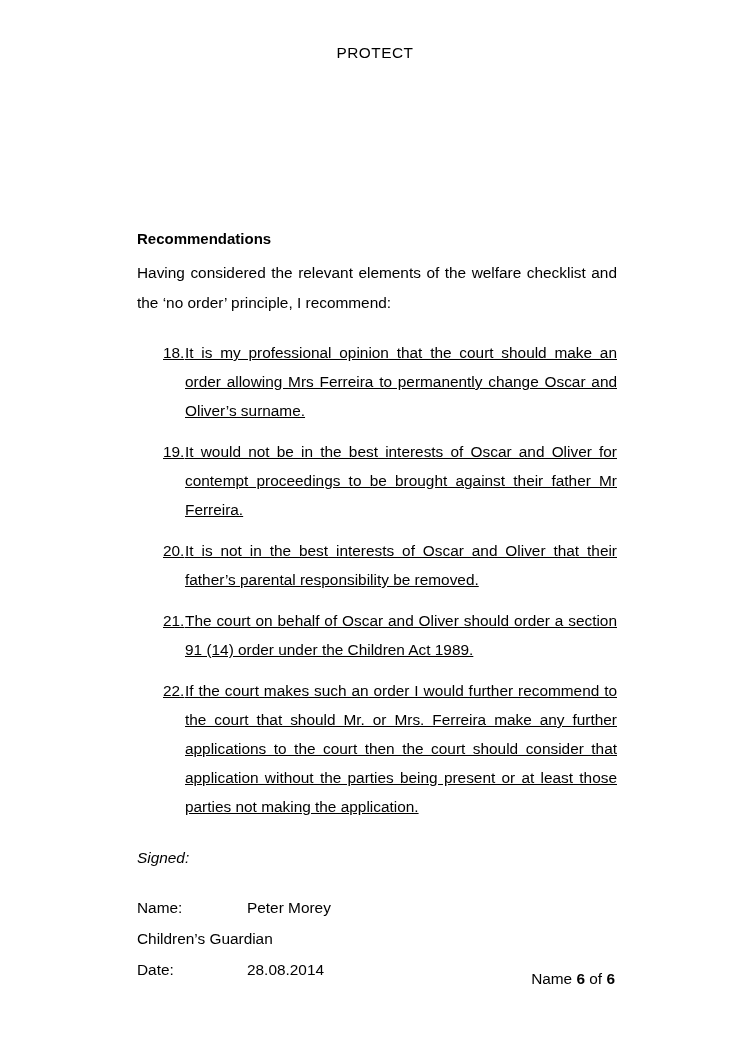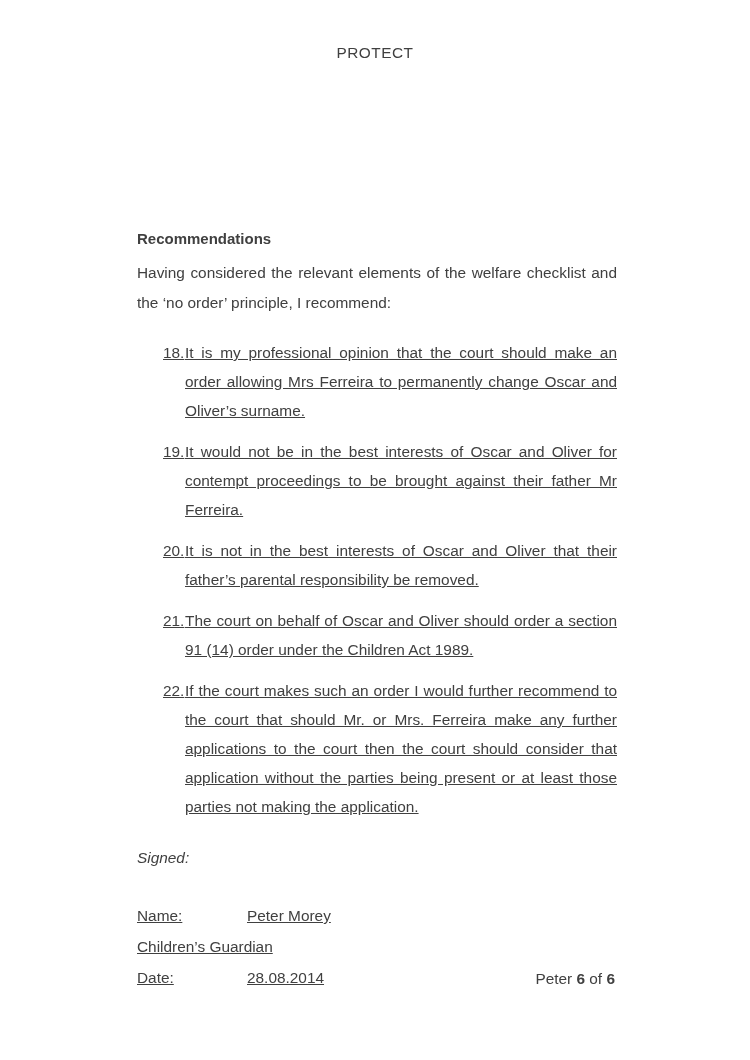--- a/index.html
+++ b/index.html
@@ -4,21 +4,21 @@
 <style>
   * { margin: 0; padding: 0; box-sizing: border-box; }
   html, body { background: #ffffff; }
   .page {
     position: relative;
     width: 660px;
     height: 1060px;
     margin: 0 auto;
     background: #ffffff;
     font-family: "Liberation Sans", sans-serif;
-    color: #404040;
+    color: #000000;
     font-size: 15.4px;
     overflow: hidden;
   }
   .protect {
     padding-top: 44px;
     text-align: center;
     letter-spacing: 0.5px;
   }
   .content {
     margin: 0 88px 0 92px;
@@ -51,22 +51,21 @@
   .rec-text {
     flex: 1;
     text-align: justify;
   }
   .signed {
     margin-top: 22px;
     line-height: 29px;
     font-style: italic;
   }
   .sig-table {
-    margin-top: 29px;
-    text-decoration: underline;
+    margin-top: 21px;
   }
   .sig-row {
     display: flex;
     line-height: 29px;
     margin-bottom: 2px;
   }
   .sig-label {
     flex: 0 0 110px;
     width: 110px;
   }
@@ -139,19 +138,19 @@
       <div class="sig-row">
         <span class="sig-label">Date:</span>
         <span class="sig-value">28.08.2014</span>
       </div>
 
     </div>
 
   </div>
 
   <div class="footer">
-    <span>Peter</span>
+    <span>Name</span>
     <span class="bold-num">6</span>
     <span>of</span>
     <span class="bold-num">6</span>
   </div>
 
 </div>
 
 </body></html>

